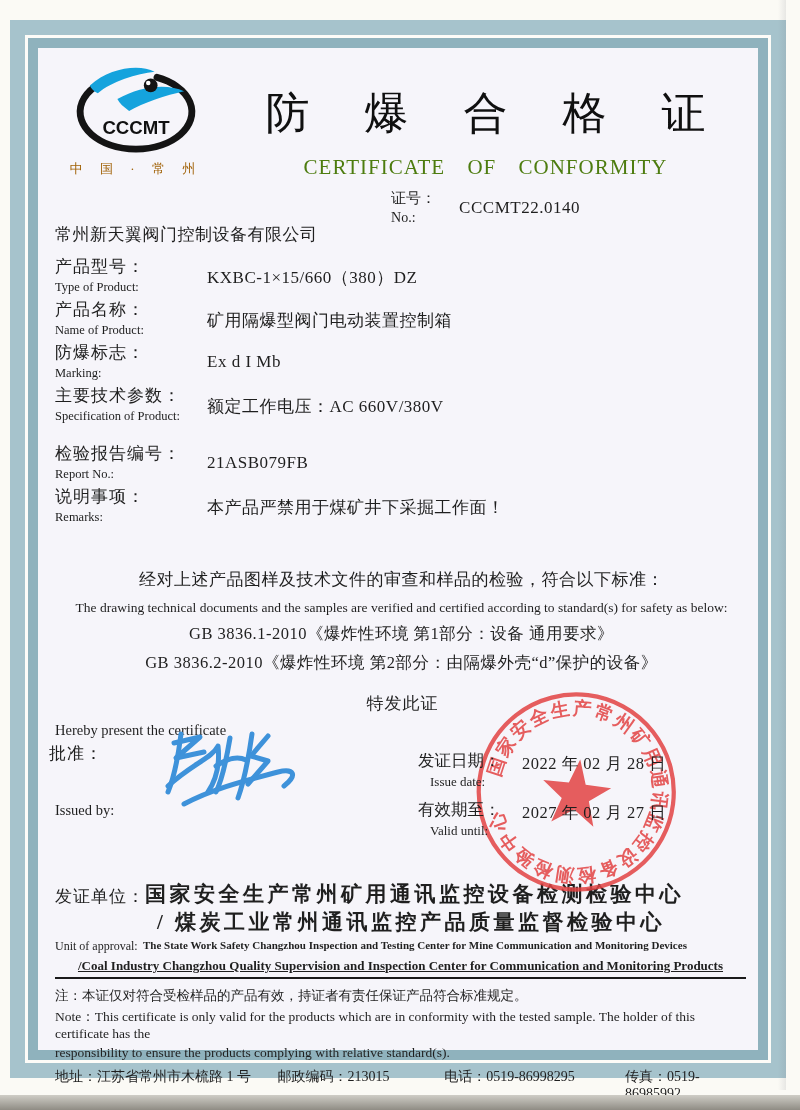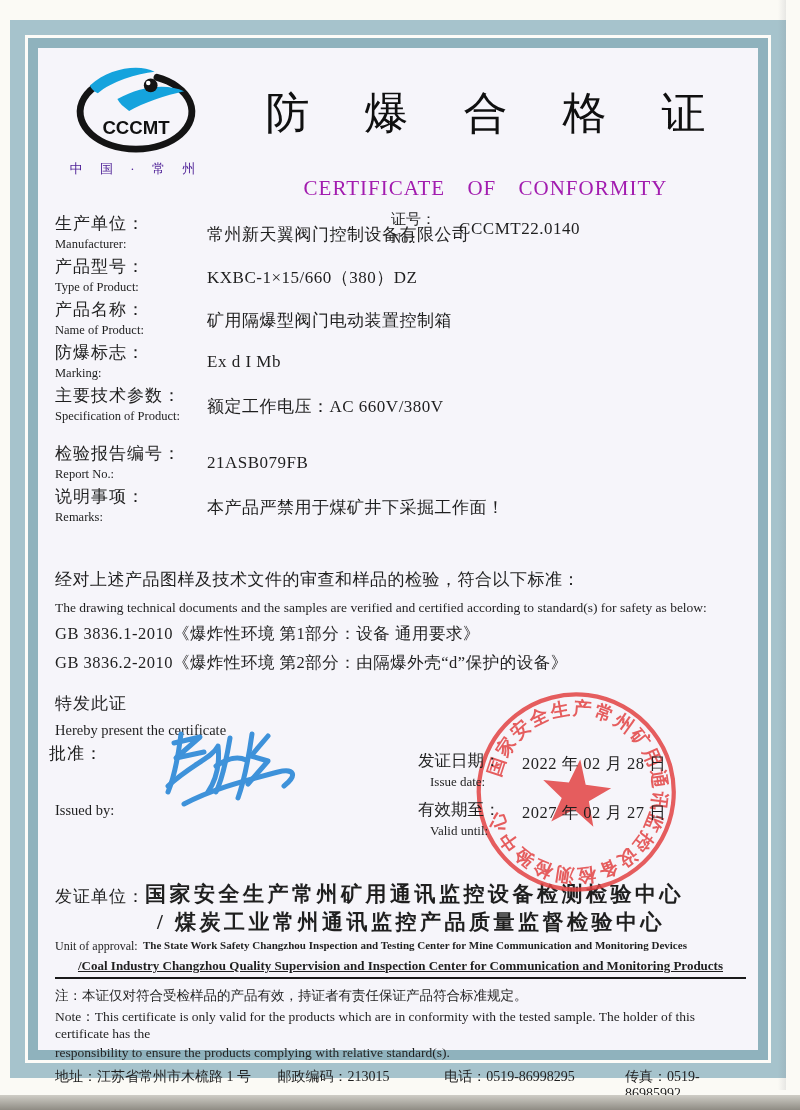--- a/index.html
+++ b/index.html
@@ -18,47 +18,47 @@
   
   .frame{position:absolute;left:10px;top:20px;right:14px;bottom:32px;
     border:15px solid #a6c3cc;background:#fdfcf8;padding:3px;box-sizing:border-box;}
   .frame2{width:100%;height:100%;border:10px solid #8fb2bd;box-sizing:border-box;
     background:#f6f5fa;}
   .content{position:relative;width:100%;height:100%;box-sizing:border-box;}
 
   
   .header{position:relative;height:158px;}
   .logo{position:absolute;left:14px;top:8px;width:168px;text-align:center;}
-  .logo-cn{font-size:13px;letter-spacing:7px;margin-top:2px;color:#4c1d95;}
+  .logo-cn{font-size:13px;letter-spacing:7px;margin-top:2px;color:#a16207;}
   .titles{margin-left:175px;text-align:center;padding-top:36px;}
   .title-cn{font-size:44px;letter-spacing:22px;text-indent:22px;color:#101010;}
-  .title-en{font-size:21px;letter-spacing:1px;word-spacing:16px;margin-top:33px;color:#a21caf;}
+  .title-en{font-size:21px;letter-spacing:1px;word-spacing:16px;margin-top:12px;color:#4d7c0f;}
   .certno{margin-left:175px;display:flex;justify-content:center;gap:23px;margin-top:9px;}
   .certno-labels div:first-child{font-size:15px;}
   .certno-labels div:last-child{font-size:14px;margin-top:2px;}
   .certno-value{font-size:17px;padding-top:9px;letter-spacing:0.5px;}
 
   
   .fields{padding:8px 0 0 17px;}
   .field{display:flex;min-height:43px;}
   .field.gap-top{margin-top:15px;}
   .flabel{width:152px;flex:0 0 152px;}
   .lab-cn{font-size:17px;line-height:1.2;letter-spacing:1px;}
   .lab-en{font-size:12.5px;margin-top:3px;color:#1c1c1c;}
   .fvalue{font-size:17px;padding-top:9px;letter-spacing:0.5px;}
 
   
-  .standards{padding:38px 10px 0 17px;}
+  .standards{padding:38px 10px 0 17px;text-align:center;}
   .std-cn{font-size:17px;letter-spacing:0.5px;}
   .std-en{font-size:13.5px;margin-top:9px;}
   .std-item{font-size:16.5px;margin-top:7px;letter-spacing:0.5px;}
 
   
   .sign{position:relative;height:188px;margin-top:18px;}
-  .present-cn{font-size:17px;padding-left:17px;letter-spacing:1px;}
+  .present-cn{font-size:17px;padding-left:9px;letter-spacing:1px;text-align:center;}
   .present-en{font-size:14.5px;padding-left:17px;margin-top:7px;}
   .approve{font-size:17px;padding-left:11px;margin-top:3px;letter-spacing:1px;}
   .issuedby{position:absolute;left:17px;top:110px;font-size:14.5px;}
   .signature{position:absolute;left:118px;top:26px;}
   .dates{position:absolute;left:380px;top:58px;}
   .date-row{display:flex;margin-bottom:9px;}
   .date-labels{width:104px;flex:0 0 104px;}
   .dl-cn{font-size:16.5px;}
   .dl-en{font-size:13px;margin-top:2px;padding-left:12px;}
   .date-val{font-size:16.5px;padding-top:3px;letter-spacing:0.5px;white-space:nowrap;}
@@ -109,24 +109,20 @@
           <div class="certno-labels">
             <div>证号：</div>
             <div>No.:</div>
           </div>
           <div class="certno-value">CCCMT22.0140</div>
         </div>
       </div>
 
       <div class="fields">
         <div class="field">
-          <div class="flabel">
-            <div class="lab-cn">生产单位：</div>
-            <div class="lab-en">Manufacturer:</div>
-          </div>
           <div class="fvalue">常州新天翼阀门控制设备有限公司</div>
         </div>
         <div class="field">
           <div class="flabel">
             <div class="lab-cn">产品型号：</div>
             <div class="lab-en">Type of Product:</div>
           </div>
           <div class="fvalue">KXBC-1×15/660（380）DZ</div>
         </div>
         <div class="field">

